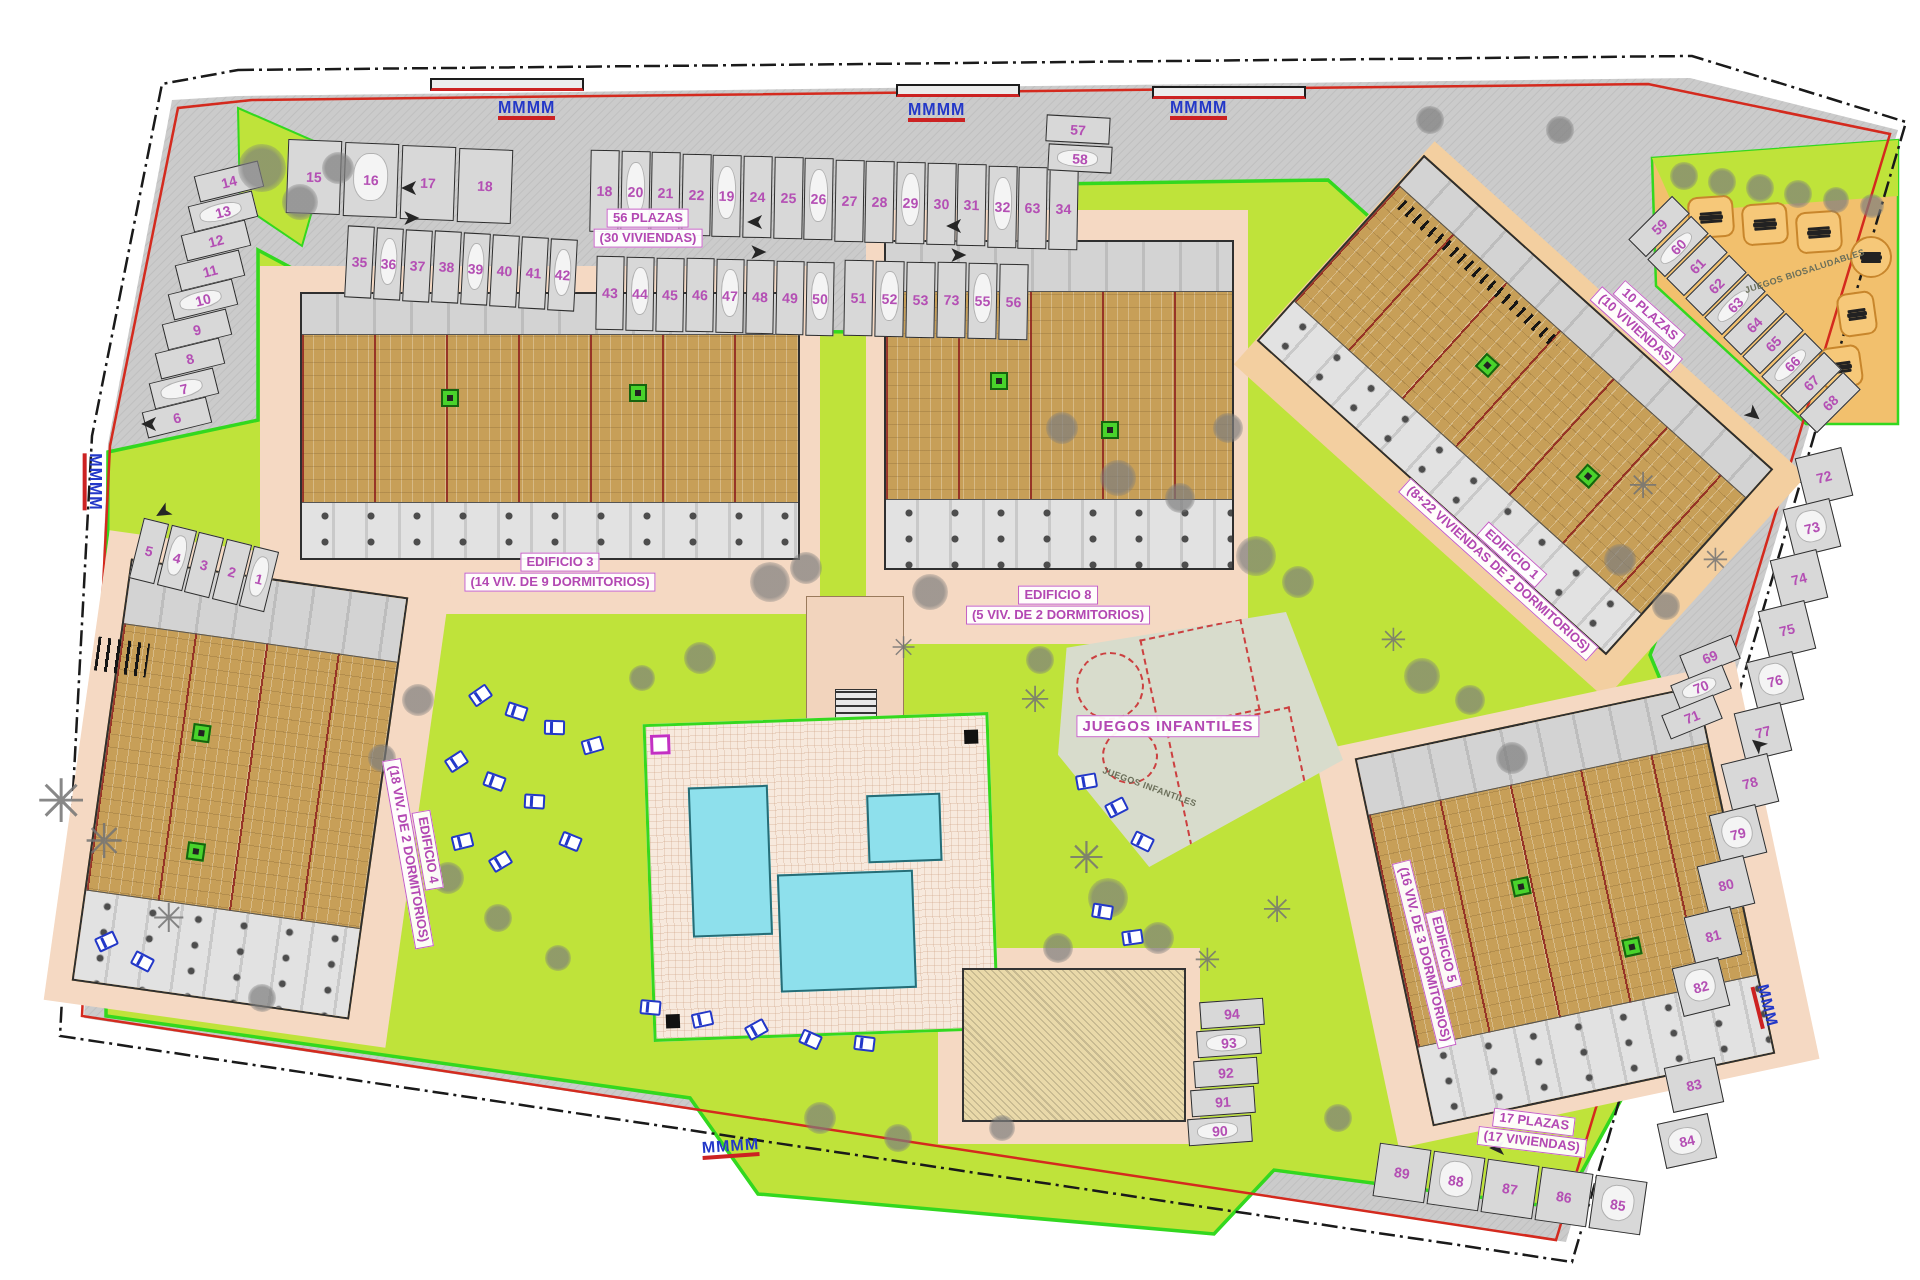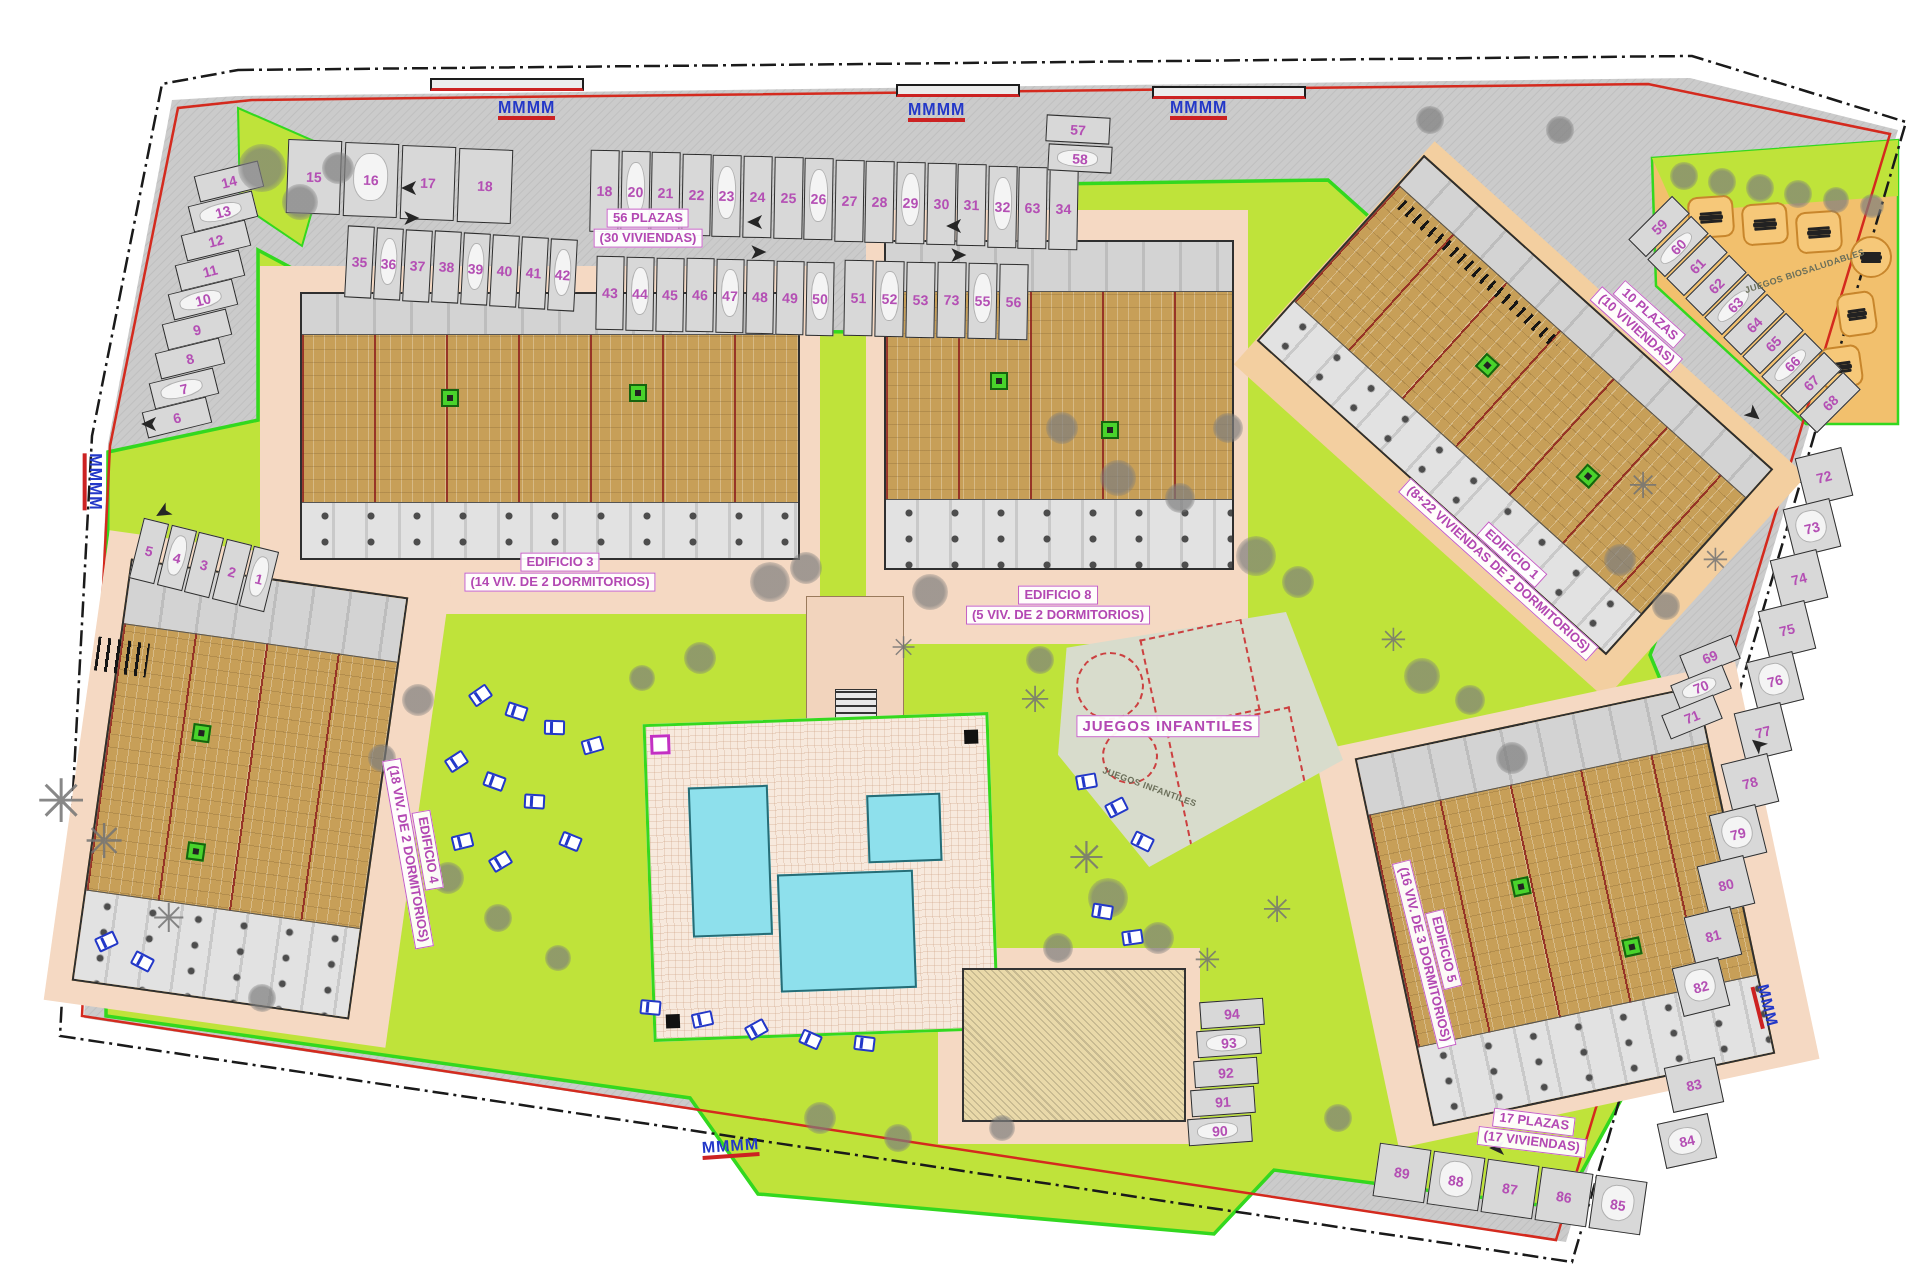--- a/index.html
+++ b/index.html
@@ -190,21 +190,21 @@
         <span class="num">20</span>
       </div>
       <div class="stall" style="left: 651.2px; top: 152.4px; width: 29px; height: 82px; transform: rotate(1deg);">
         <span class="num">21</span>
       </div>
       <div class="stall" style="left: 681.8px; top: 153.6px; width: 29px; height: 82px; transform: rotate(1deg);">
         <span class="num">22</span>
       </div>
       <div class="stall" style="left: 712.4px; top: 154.8px; width: 29px; height: 82px; transform: rotate(1deg);">
         <div class="car" style="left: 18%; top: 14%; width: 62%; height: 64%;"></div>
-        <span class="num">23</span>
+        <span class="num">19</span>
       </div>
       <div class="stall" style="left: 743px; top: 156px; width: 29px; height: 82px; transform: rotate(1deg);">
         <span class="num">24</span>
       </div>
       <div class="stall" style="left: 773.6px; top: 157.2px; width: 29px; height: 82px; transform: rotate(1deg);">
         <span class="num">25</span>
       </div>
       <div class="stall" style="left: 804.2px; top: 158.4px; width: 29px; height: 82px; transform: rotate(1deg);">
         <div class="car" style="left: 18%; top: 14%; width: 62%; height: 64%;"></div>
         <span class="num">26</span>
@@ -598,21 +598,21 @@
         <div class="eq"></div>
       </div>
     </div>
 
   <div class="plabel" style="left:648px;top:228px;transform:translate(-50%,-50%);">
     <span>56 PLAZAS</span>
     <span>(30 VIVIENDAS)</span>
   </div>
   <div class="plabel" style="left:560px;top:572px;transform:translate(-50%,-50%);">
     <span>EDIFICIO 3</span>
-    <span>(14 VIV. DE 2 DORMITORIOS)</span>
+    <span>(14 VIV. DE 9 DORMITORIOS)</span>
   </div>
   <div class="plabel" style="left:1058px;top:605px;transform:translate(-50%,-50%);">
     <span>EDIFICIO 8</span>
     <span>(5 VIV. DE 2 DORMITORIOS)</span>
   </div>
   <div class="plabel" style="left:1505px;top:562px;transform:translate(-50%,-50%) rotate(42deg);">
     <span>EDIFICIO 1</span>
     <span>(8+22 VIVIENDAS DE 2 DORMITORIOS)</span>
   </div>
   <div class="plabel" style="left:418px;top:852px;transform:translate(-50%,-50%) rotate(80deg);">

